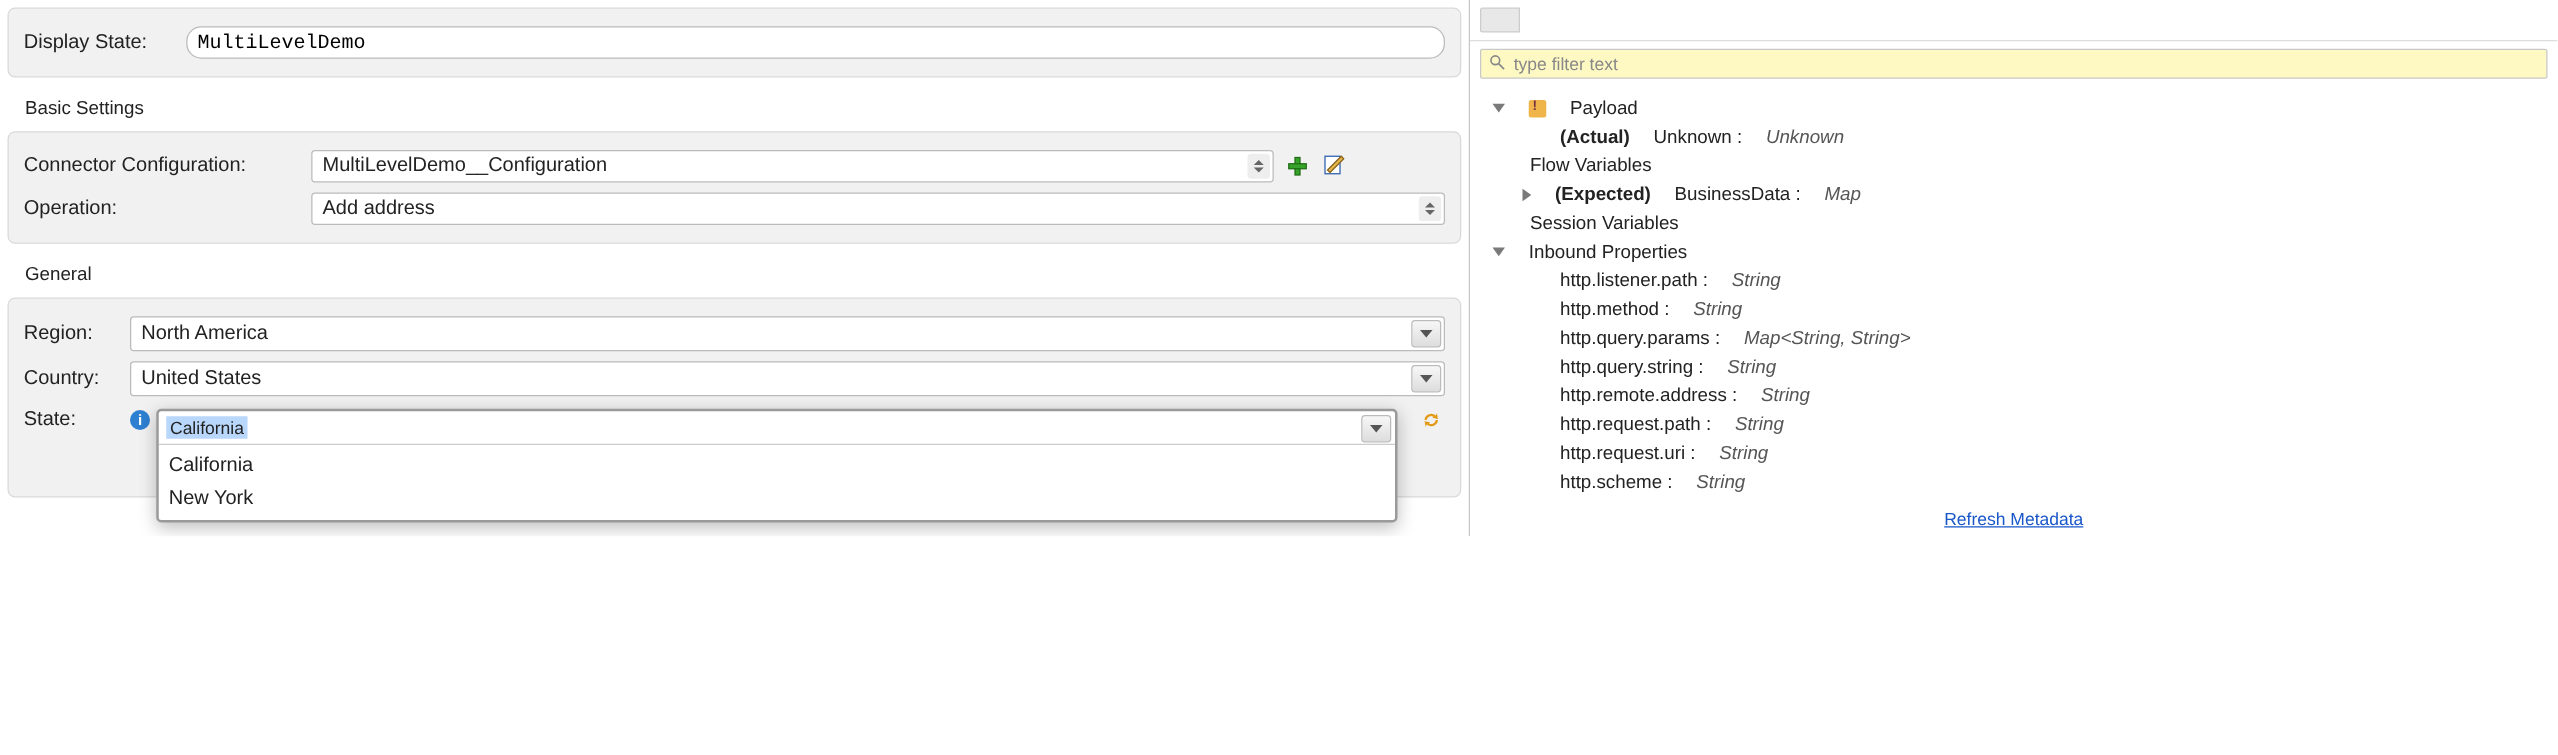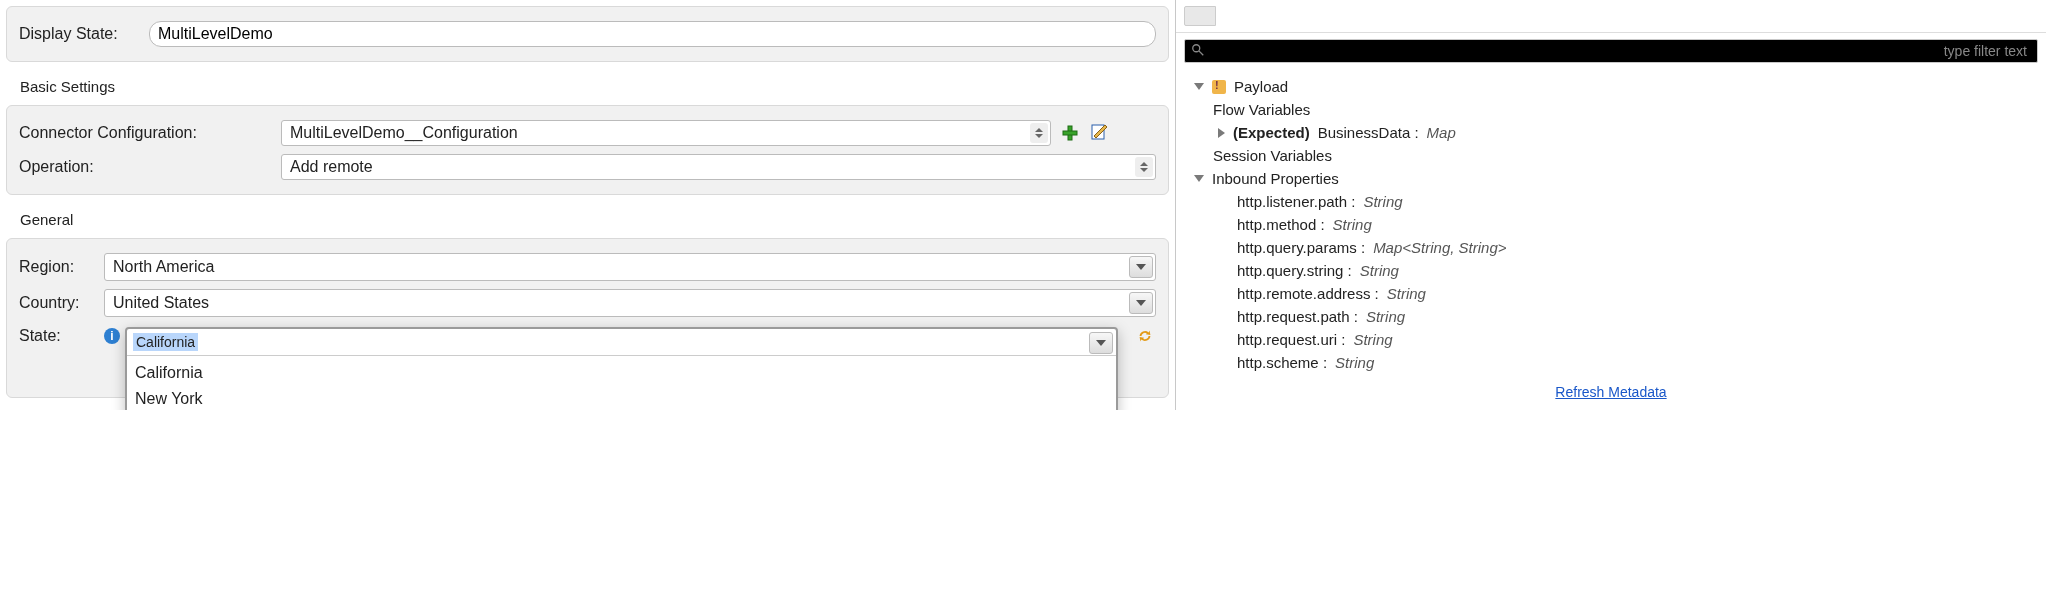--- a/index.html
+++ b/index.html
@@ -59,34 +59,34 @@
   }
   .text-input {
     flex: 1;
     height: 26px;
     background: #fff;
     border: 1px solid #bbb;
     border-radius: 12px;
     padding: 2px 8px;
     font-size: 16px;
     box-sizing: border-box;
+    font-family: Liberation Mono, monospace;
   }
   .select-wrap {
     position: relative;
     flex: 1;
     height: 26px;
     background: #fff;
     border: 1px solid #bbb;
     border-radius: 3px;
     display: flex;
     align-items: center;
     padding: 0 24px 0 8px;
     box-sizing: border-box;
     font-size: 16px;
-    margin-left: 32px;
   }
   .select-stepper {
     position: absolute;
     right: 2px;
     top: 2px;
     bottom: 2px;
     width: 18px;
     background: #eee;
     border-radius: 3px;
     display: flex;
@@ -186,42 +186,42 @@
   }
   .right-top .bar {
     flex:0 0 30px; height:18px;
     background:#e8e8e8;
     border:1px solid #ccc;
     border-radius:2px 0 0 2px;
   }
   .filter-box {
     flex:1;
     height:22px;
-    background:#000000;
+    background:#fef9c3;
     border:1px solid #c8c8c8;
     border-radius:2px;
     display:flex;
     align-items:center;
     padding:0 10px 0 26px;
     position:relative;
     color:#888;
-    justify-content:flex-end;
+    justify-content:flex-start;
   }
   .filter-box .mag {
     position:absolute; left:6px; top:3px;
     width:14px;height:14px;
   }
   .tree {
     padding: 6px 8px 4px 18px;
     font-size: 15px;
   }
   .tree .row {
     display:flex;
     align-items:center;
-    gap:8px;
+    gap:19px;
     padding:3px 0;
   }
   .tree .indent1 { padding-left: 24px; }
   .tree .disclosure {
     width:0;height:0;
     display:inline-block;
   }
   .tree .disclosure.open {
     border-left:5px solid transparent;
     border-right:5px solid transparent;
@@ -307,21 +307,21 @@
         <span class="icon-btn">
           <svg width="18" height="18" viewBox="0 0 18 18">
               <rect x="1" y="1" width="12" height="14" fill="#fff" stroke="#2a5fab"></rect>
               <path d="M5 14 L16 3 L14 1 L3 12 Z" fill="#e6b74d" stroke="#8a6218"></path>
             </svg>
         </span>
       </div>
       <div class="form-row">
         <div class="form-label">Operation:</div>
         <div class="select-wrap">
-          <span>Add remote</span>
+          <span>Add address</span>
           <div class="select-stepper">
             <div class="arr up"></div>
               <div class="arr down"></div>
           </div>
         </div>
       </div>
     </div>
 
     <div class="plain-section">
       <div class="section-title">General</div>
@@ -386,20 +386,26 @@
         <span>type filter text</span>
       </div>
     </div>
 
     <div class="tree">
       <div class="row">
         <span class="disclosure open"></span>
         <span class="pkg-icon"></span>
         <span>Payload</span>
       </div>
+      <div class="row indent1">
+        <span style="width:11px"></span>
+        <span class="bold">(Actual)</span>
+        <span>Unknown :</span>
+        <span class="italic">Unknown</span>
+      </div>
       <div class="row">
         <span style="width:11px"></span>
         <span>Flow Variables</span>
       </div>
       <div class="row indent1">
         <span class="disclosure closed"></span>
         <span class="bold">(Expected)</span>
         <span>BusinessData :</span>
         <span class="italic">Map</span>
       </div>

